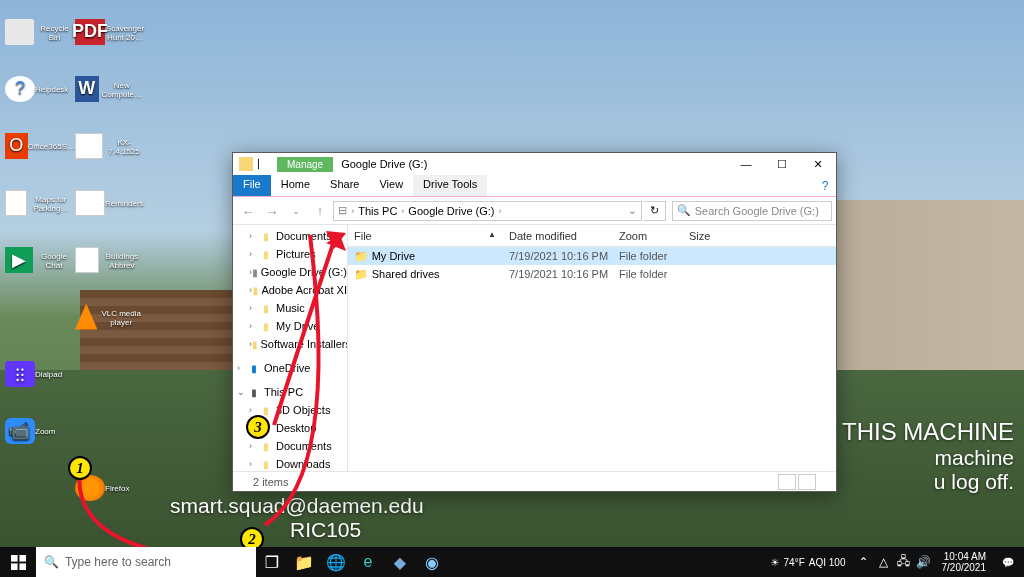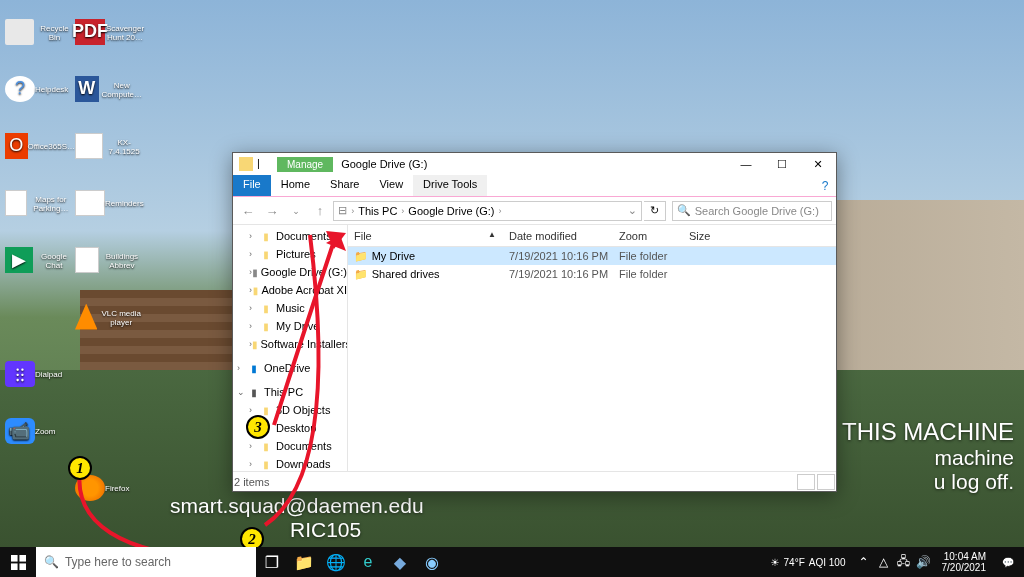--- a/index.html
+++ b/index.html
@@ -92,21 +92,21 @@
 .ex-cols .c-name{width:155px;} .ex-cols .c-date{width:110px;} .ex-cols .c-type{width:70px;}
 .ex-cols .c-size{width:60px;}
 .ex-rows .row { height:18px; display:flex; align-items:center; font-size:11px; cursor:pointer; }
 .ex-rows .row.sel { background:#cce8ff; }
 .ex-rows .c-name{width:155px;padding-left:6px;display:flex;align-items:center;gap:4px;}
 .ex-rows .c-date{width:110px;padding-left:6px;color:#555;}
 .ex-rows .c-type{width:70px;padding-left:6px;color:#555;}
 .ex-rows .c-size{width:60px;padding-left:6px;}
 
 .ex-status { height:20px; border-top:1px solid #e5e5e5; display:flex; align-items:center;
-  padding:0 1px; font-size:11px; color:#555; }
+  padding:0 20px; font-size:11px; color:#555; }
 .ex-status .viewbtns { margin-left:auto; display:flex; gap:2px; }
 .ex-status .viewbtns div { width:18px; height:16px; border:1px solid #ccc; cursor:pointer; }
 
 
 .taskbar { position:absolute; left:0; right:0; bottom:0; height:30px; background:#101010;
   display:flex; align-items:center; z-index:100; }
 .taskbar .start { width:36px; height:30px; display:flex; align-items:center;
   justify-content:center; cursor:pointer; color:#fff; }
 .taskbar .start svg { width:15px; height:15px; }
 .taskbar .search { height:30px; width:220px; background:#fff; display:flex; align-items:center;

